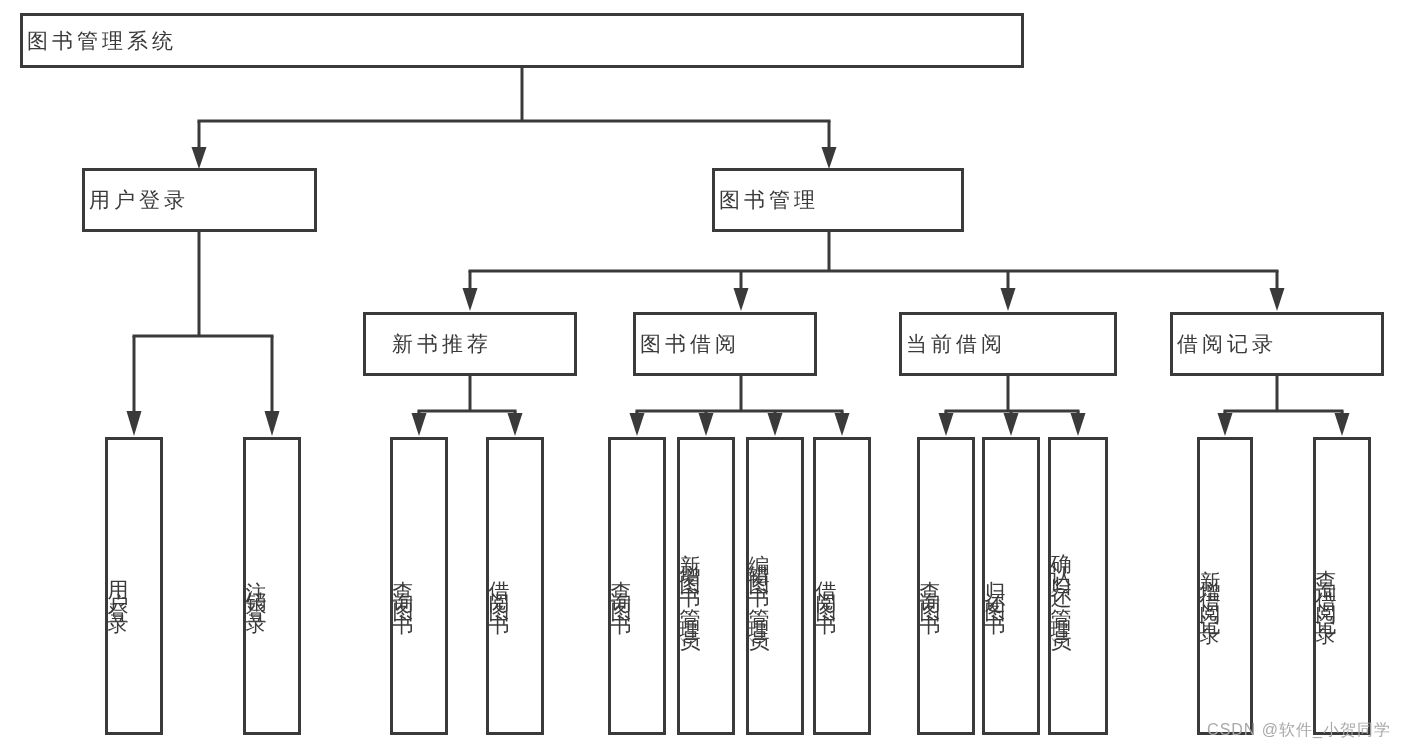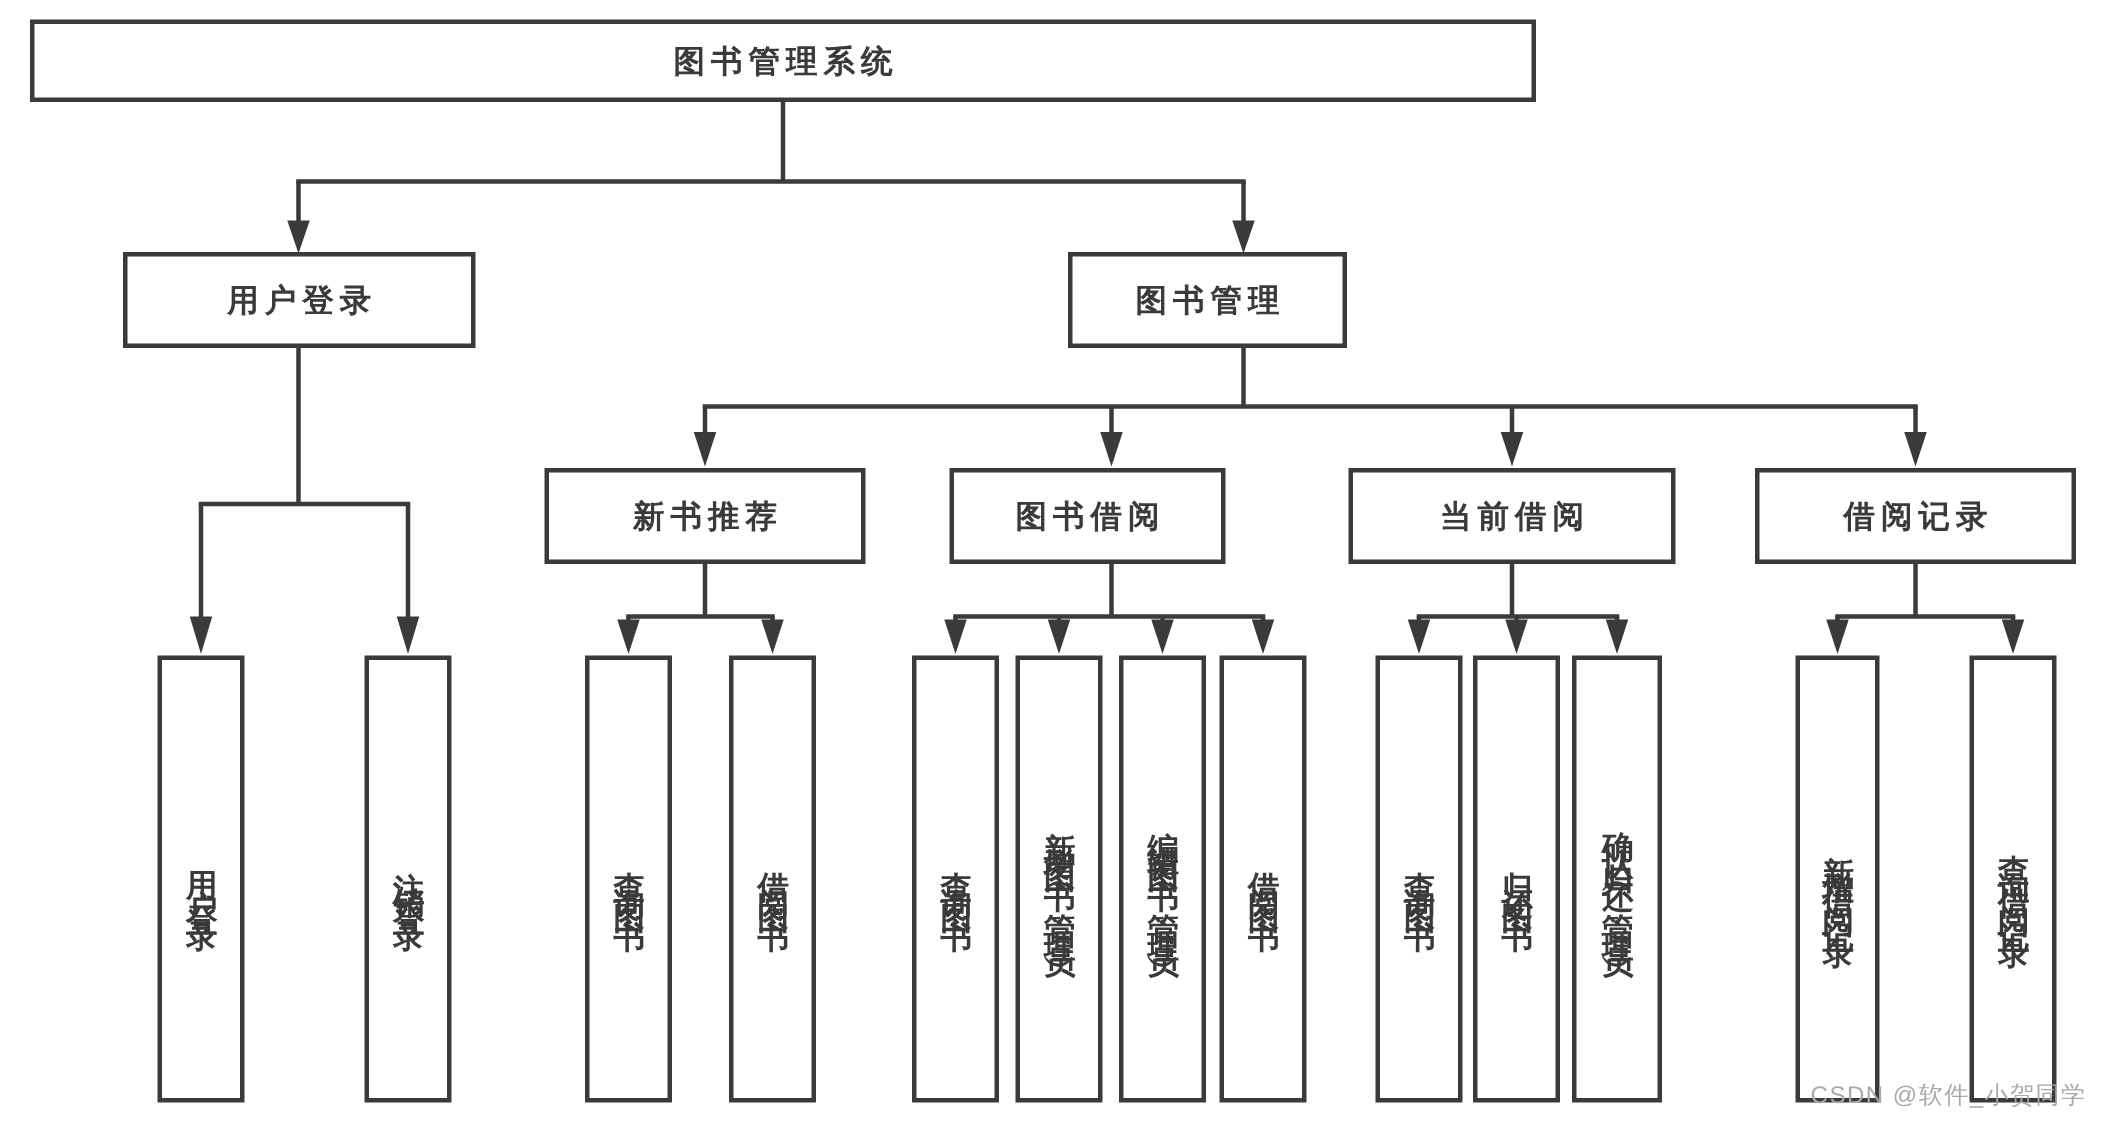--- a/index.html
+++ b/index.html
@@ -31,24 +31,23 @@
   .edges polygon {
     fill: var(--line);
     stroke: none;
   }
   .node {
     position: absolute;
     border: 3px solid var(--line);
     background: var(--background);
     display: flex;
     align-items: center;
-    justify-content: center;
+    justify-content: flex-start;
     color: var(--text);
     font-size: 21px;
-    font-weight: bold;
   }
   .h-node .lbl {
     letter-spacing: 4px;
     padding-left: 4px;
     white-space: nowrap;
   }
   .v-node .lbl {
     writing-mode: vertical-rl;
     letter-spacing: 11px;
     line-height: 1;
@@ -146,25 +145,25 @@
     </g>
   </svg>
 
   <div class="node h-node" style="left:20px; top:13px; width:1004px; height:55px;">
     <span class="lbl">图书管理系统</span>
   </div>
 
   <div class="node h-node" style="left:82px; top:168px; width:235px; height:64px;">
     <span class="lbl">用户登录</span>
   </div>
-  <div class="node h-node" style="left:712px; top:168px; width:186px; height:64px;">
+  <div class="node h-node" style="left:712px; top:168px; width:252px; height:64px;">
     <span class="lbl">图书管理</span>
   </div>
 
-  <div class="node h-node" style="left:363px; top:312px; width:214px; height:64px;">
+  <div class="node h-node" style="left:363px; top:312px; width:214px; height:64px;padding-left:22px;">
     <span class="lbl">新书推荐</span>
   </div>
   <div class="node h-node" style="left:633px; top:312px; width:184px; height:64px;">
     <span class="lbl">图书借阅</span>
   </div>
   <div class="node h-node" style="left:1170px; top:312px; width:214px; height:64px;">
     <span class="lbl">借阅记录</span>
   </div>
   <div class="node h-node" style="left:899px; top:312px; width:218px; height:64px;">
     <span class="lbl">当前借阅</span>

